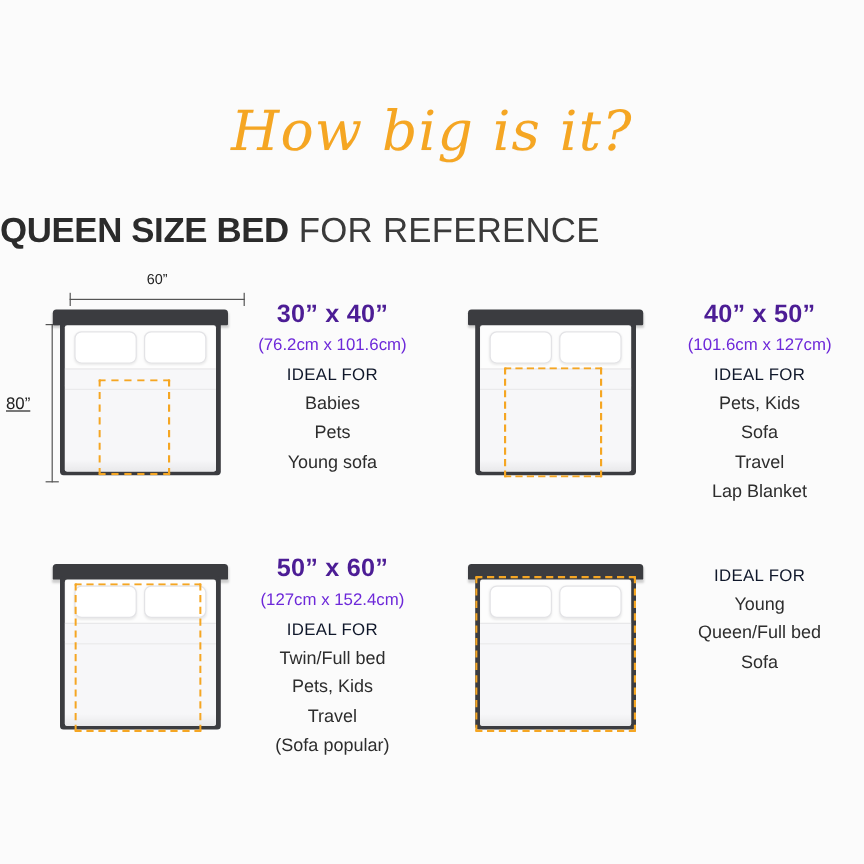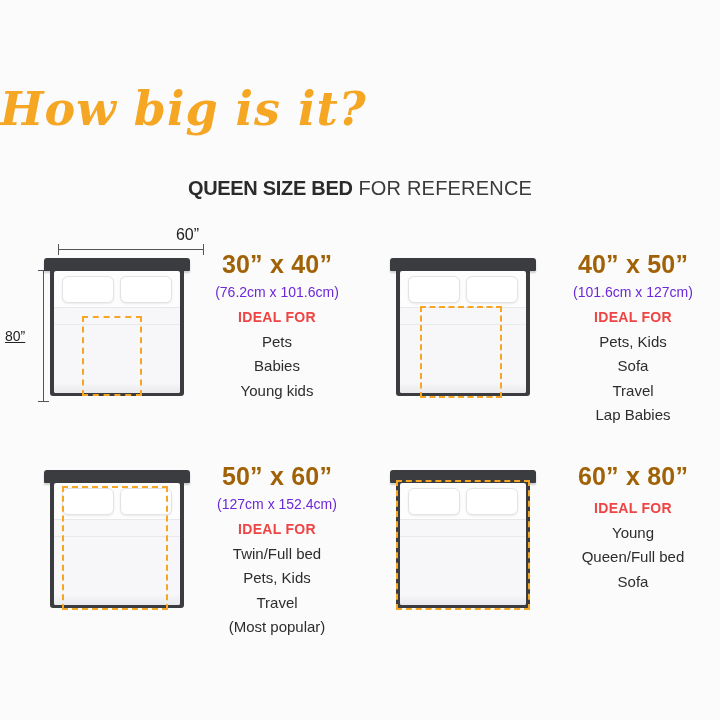--- a/index.html
+++ b/index.html
@@ -16,34 +16,35 @@
     position: relative;
   }
   .page {
     width: 720px;
     height: 720px;
     position: relative;
   }
 
   
   .title {
+    text-align: center;
     font-family: "DejaVu Serif", serif;
     font-style: italic;
-    font-weight: bold;
+    font-weight: normal;
     color: #f5a623;
     font-size: 46px;
     letter-spacing: 1px;
     padding-top: 84px;
     line-height: 1.1;
     text-shadow: 0 1px 0 rgba(0,0,0,0.02);
   }
   .subtitle {
-    text-align: center;
+    text-align: left;
     margin-top: 42px;
-    font-size: 20px;
+    font-size: 29px;
     letter-spacing: 0.2px;
     color: #2b2b2b;
   }
   .subtitle .strong {
     font-weight: bold;
     letter-spacing: -0.3px;
   }
   .subtitle .light {
     font-weight: normal;
     color: #3a3a3a;
@@ -179,22 +180,22 @@
   }
   .dim-top .cap {
     position: absolute; top: 2px; width: 1px; height: 11px; background: #555;
   }
   .dim-top .cap.l { left: 0; }
   .dim-top .cap.r { right: 0; }
   .dim-top .lbl {
     position: absolute;
     top: -16px;
     width: 146px;
-    text-align: right;
-    font-size: 16px;
+    text-align: center;
+    font-size: 12px;
     color: #222;
   }
   .dim-top .lbl-bg {
     background: #fbfbfb;
     padding: 0 5px;
   }
   .dim-left {
     position: absolute;
     left: -18px;
     top: 12px;
@@ -224,34 +225,34 @@
 
   
   .info {
     flex: 1 1 auto;
     text-align: center;
     padding-top: 14px;
     padding-right: 10px;
   }
   .card.left .info { padding-right: 16px; }
   .size {
-    font-size: 25px;
+    font-size: 21px;
     font-weight: bold;
-    color: #a16207;
+    color: #4c1d95;
     letter-spacing: 0.2px;
   }
   .metric {
     font-size: 14px;
     color: #6d28d9;
     margin-top: 5px;
   }
   .ideal {
     font-size: 14px;
-    font-weight: bold;
-    color: #ef4444;
+    font-weight: normal;
+    color: #0f172a;
     margin-top: 9px;
     letter-spacing: 0.3px;
   }
   .uses {
     margin-top: 5px;
   }
   .use {
     font-size: 15px;
     color: #2d2d2d;
     line-height: 1.62;
@@ -299,23 +300,23 @@
             <div class="shadow-strip"></div>
           </div>
           <div class="dash" style="left:28px; top:58px; width:60px; height:80px;"></div>
         </div>
       </div>
       <div class="info">
         <div class="size">30” x 40”</div>
         <div class="metric">(76.2cm x 101.6cm)</div>
         <div class="ideal">IDEAL FOR</div>
         <div class="uses">
+          <div class="use">Babies</div>
           <div class="use">Pets</div>
-          <div class="use">Babies</div>
-          <div class="use">Young kids</div>
+          <div class="use">Young sofa</div>
         </div>
       </div>
     </div>
 
     <div class="card right">
       <div class="bed-wrap">
         <div class="bed">
           <div class="headboard"></div>
           <div class="frame"></div>
           <div class="mattress">
@@ -329,21 +330,21 @@
         </div>
       </div>
       <div class="info">
         <div class="size">40” x 50”</div>
         <div class="metric">(101.6cm x 127cm)</div>
         <div class="ideal">IDEAL FOR</div>
         <div class="uses">
           <div class="use">Pets, Kids</div>
           <div class="use">Sofa</div>
           <div class="use">Travel</div>
-          <div class="use">Lap Babies</div>
+          <div class="use">Lap Blanket</div>
         </div>
       </div>
     </div>
 
     <div class="card left row2">
       <div class="bed-wrap">
         <div class="bed">
           <div class="headboard"></div>
           <div class="frame"></div>
           <div class="mattress">
@@ -357,42 +358,41 @@
         </div>
       </div>
       <div class="info">
         <div class="size">50” x 60”</div>
         <div class="metric">(127cm x 152.4cm)</div>
         <div class="ideal">IDEAL FOR</div>
         <div class="uses">
           <div class="use">Twin/Full bed</div>
           <div class="use">Pets, Kids</div>
           <div class="use">Travel</div>
-          <div class="use">(Most popular)</div>
+          <div class="use">(Sofa popular)</div>
         </div>
       </div>
     </div>
 
     <div class="card right row2">
       <div class="bed-wrap">
         <div class="bed">
           <div class="headboard"></div>
           <div class="frame"></div>
           <div class="mattress">
             <div class="pillow left"></div>
             <div class="pillow right"></div>
             <div class="duvet-fold"></div>
             <div class="sheet"></div>
             <div class="shadow-strip"></div>
           </div>
           <div class="dash" style="left:-4px; top:10px; width:134px; height:130px;"></div>
         </div>
       </div>
       <div class="info">
-        <div class="size">60” x 80”</div>
         <div class="ideal">IDEAL FOR</div>
         <div class="uses">
           <div class="use">Young</div>
           <div class="use">Queen/Full bed</div>
           <div class="use">Sofa</div>
         </div>
       </div>
     </div>
 
   </div>

